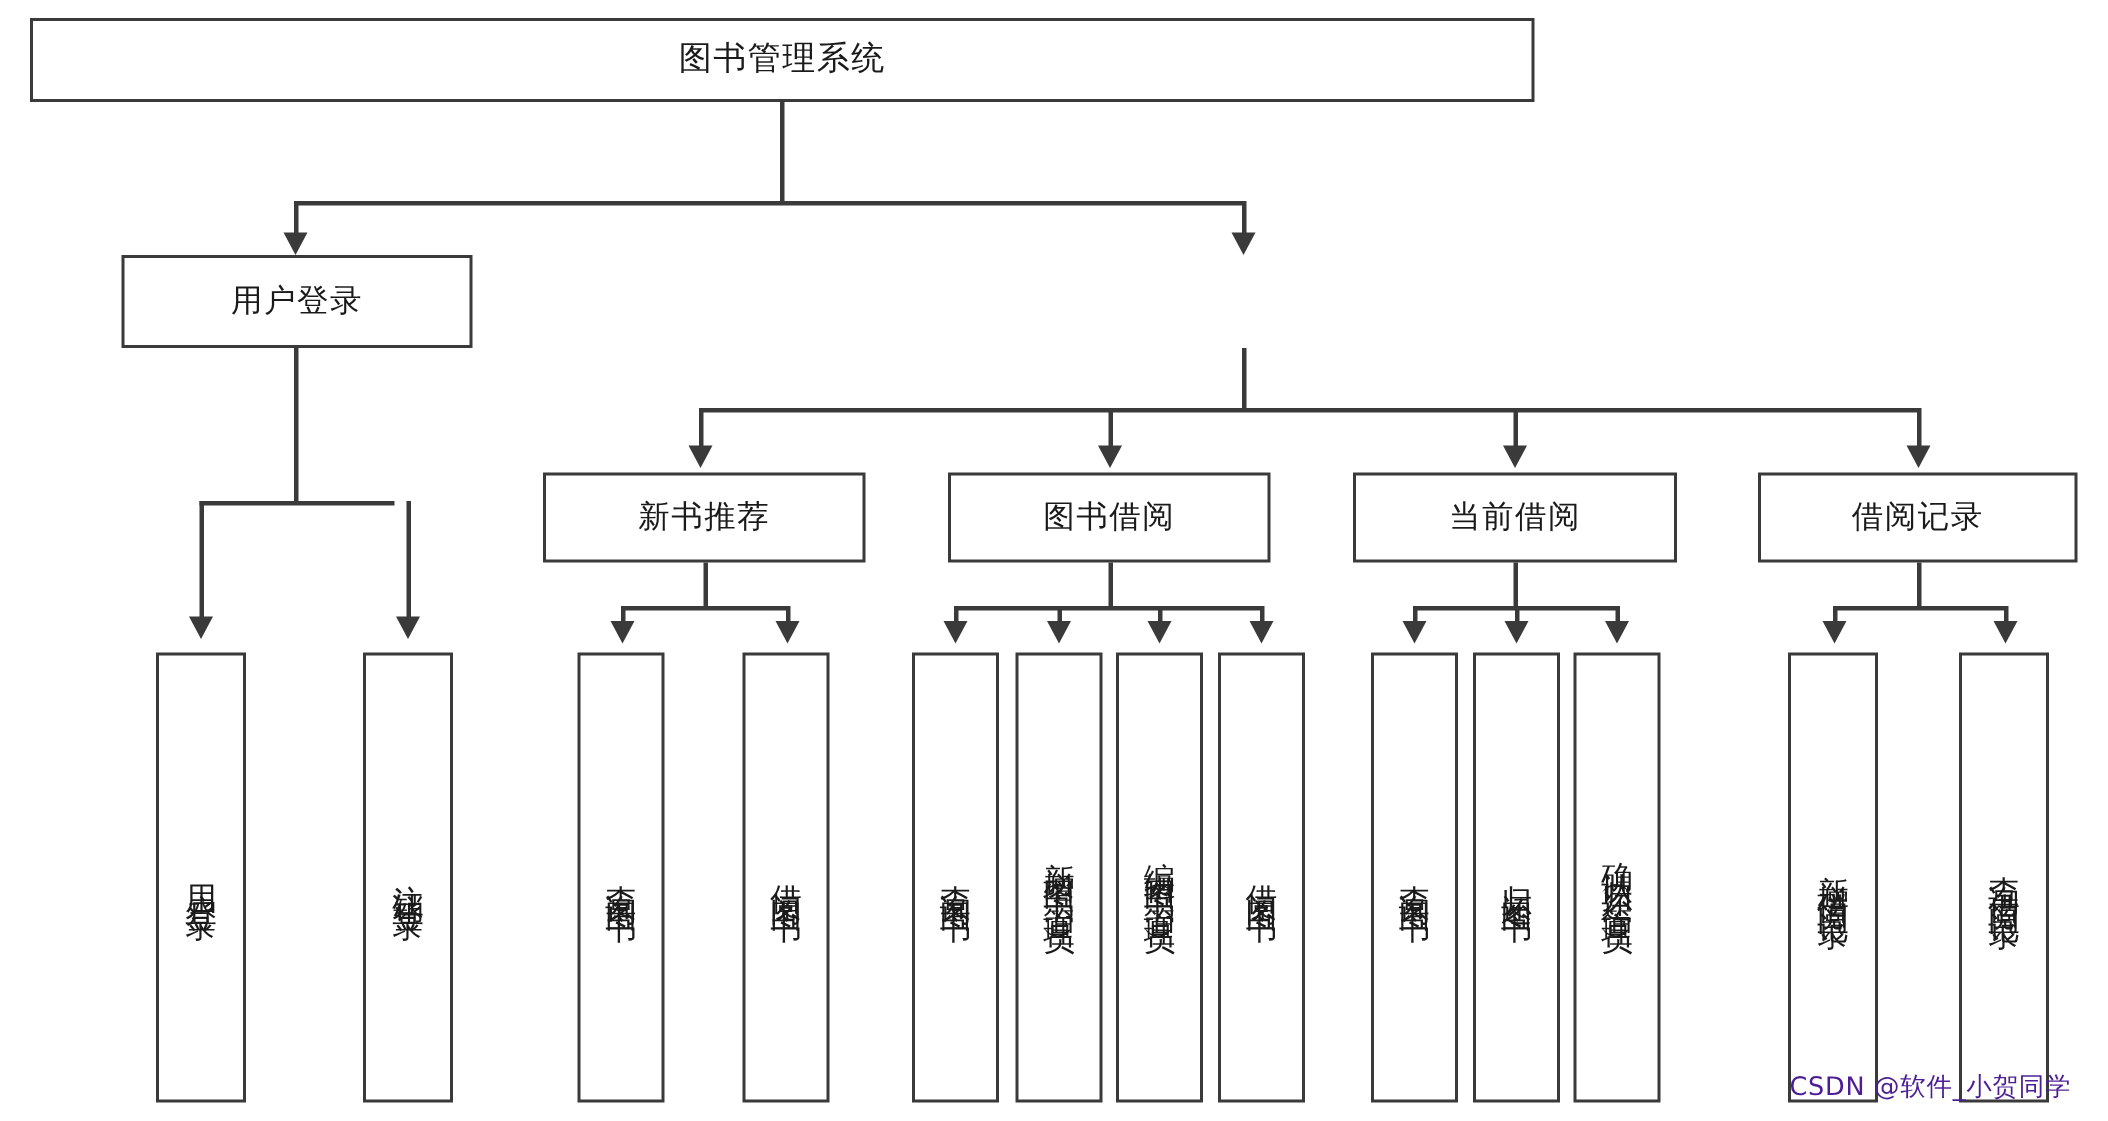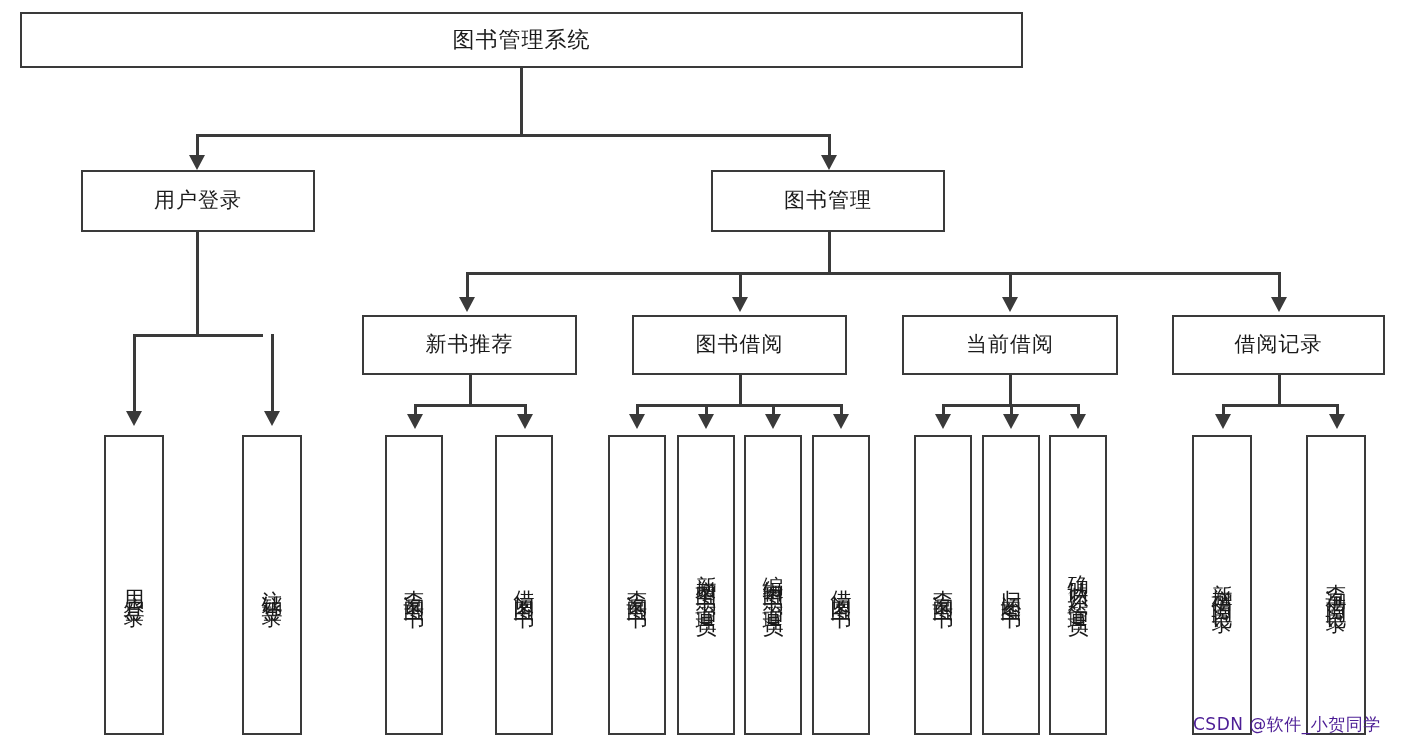--- a/index.html
+++ b/index.html
@@ -89,23 +89,20 @@
   <div class="ln hline" style="left:196px;top:134px;width:634px;"></div>
 
   <div class="ln vline" style="left:196px;top:134px;height:24px;"></div>
   <div class="arrow" style="left:189px;top:155px;"></div>
 
   <div class="ln vline" style="left:828px;top:134px;height:24px;"></div>
   <div class="arrow" style="left:821px;top:155px;"></div>
 
   <div class="node h" style="left:81px;top:170px;width:234px;height:62px;">
     <span>用户登录</span>
-  </div>
-  <div class="node h" style="left:711px;top:170px;width:234px;height:62px;">
-    <span>图书管理</span>
   </div>
 
   <div class="ln vline" style="left:196px;top:232px;height:102px;"></div>
   <div class="ln hline" style="left:133px;top:334px;width:130px;"></div>
   <div class="ln vline" style="left:133px;top:334px;height:80px;"></div>
   <div class="arrow" style="left:126px;top:411px;"></div>
   <div class="ln vline" style="left:271px;top:334px;height:80px;"></div>
   <div class="arrow" style="left:264px;top:411px;"></div>
 
   <div class="ln vline" style="left:828px;top:232px;height:40px;"></div>

